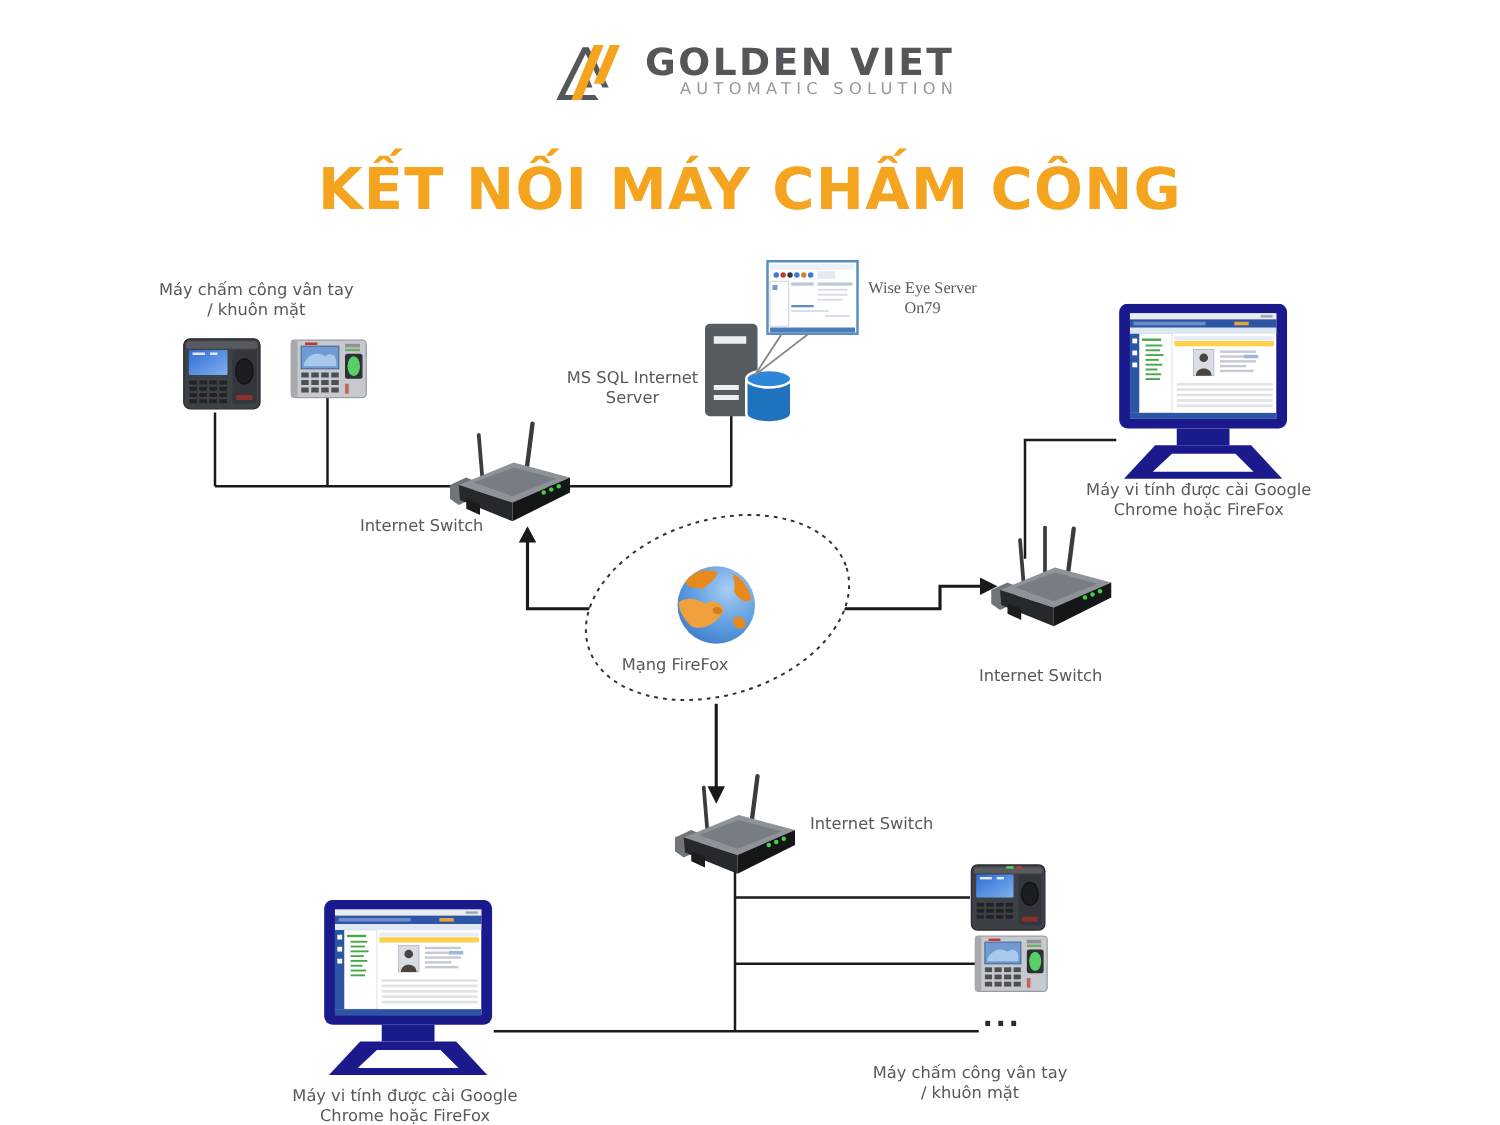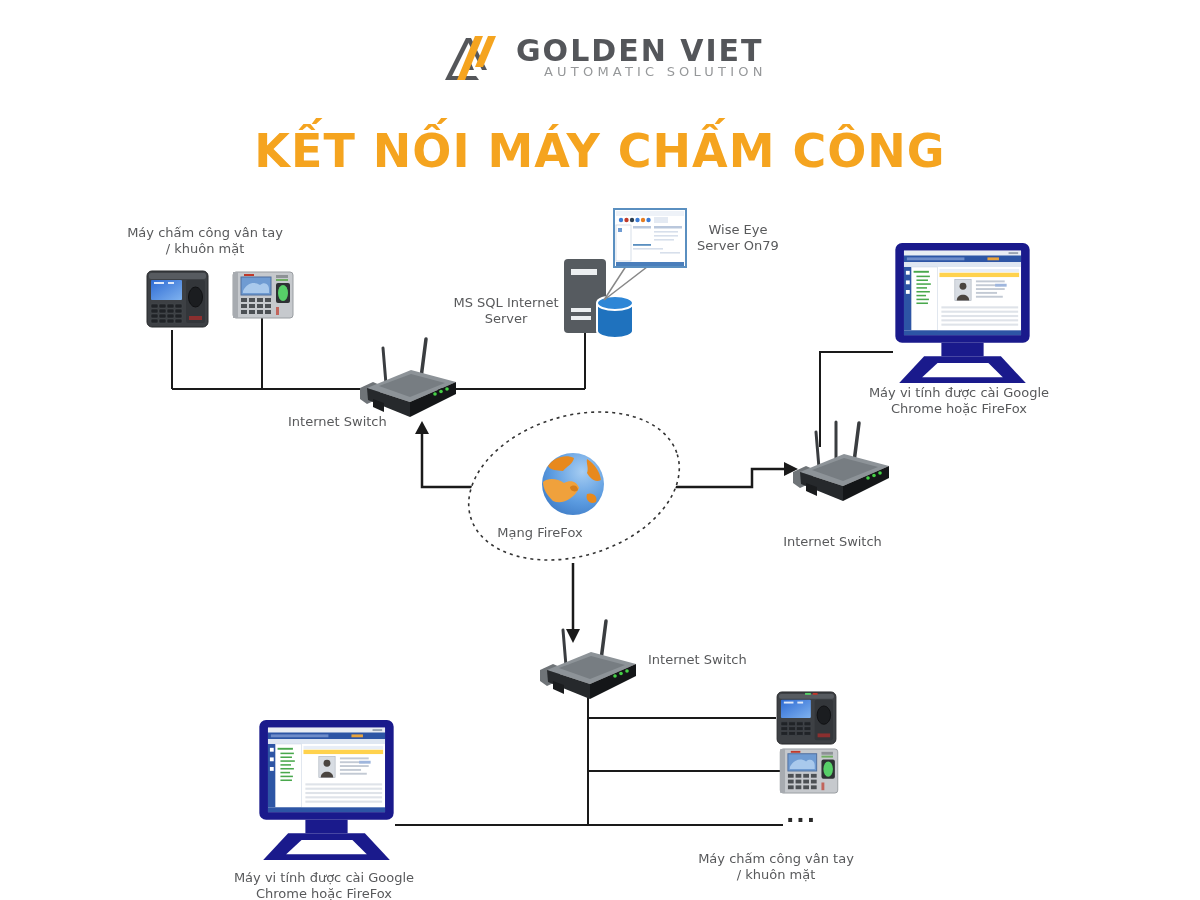--- a/index.html
+++ b/index.html
@@ -9,21 +9,21 @@
   
   .logo-mark{left:442px;top:34px;width:68px;height:48px;z-index:3;}
   .brand{left:516px;top:33px;font-size:30px;font-weight:bold;color:#54565a;letter-spacing:2px;z-index:3;}
   .tagline{left:544px;top:64px;font-size:13px;color:#96989a;letter-spacing:4.2px;z-index:3;}
   .page-title{left:0;top:124px;width:1200px;text-align:center;font-size:46px;font-weight:800;
               color:#f5a41f;letter-spacing:1px;z-index:3;}
   
   .lbl{color:#58595b;font-size:13px;line-height:1.25;text-align:center;z-index:4;}
   .lbl-attendance-top{left:126px;top:225px;width:158px;}
   .lbl-sql{left:449px;top:295px;width:114px;}
-  .lbl-wise{left:694px;top:222px;width:88px;}
+  .lbl-wise{left:694px;top:222px;width:88px;font-family:Liberation Serif, serif;}
   .lbl-switch-top{left:288px;top:414px;white-space:nowrap;text-align:left;}
   .lbl-internet{left:470px;top:525px;width:140px;}
   .lbl-switch-right{left:775px;top:534px;width:115px;}
   .lbl-pc-right{left:849px;top:385px;width:220px;}
   .lbl-switch-bottom{left:648px;top:652px;white-space:nowrap;text-align:left;}
   .lbl-pc-bottom{left:214px;top:870px;width:220px;}
   .lbl-attendance-bottom{left:697px;top:851px;width:158px;}
   .lbl-dots{left:786px;top:801px;font-size:22px;font-weight:bold;color:#2b2b2b;letter-spacing:2px;}
   
   .wires{left:0;top:0;z-index:1;}

